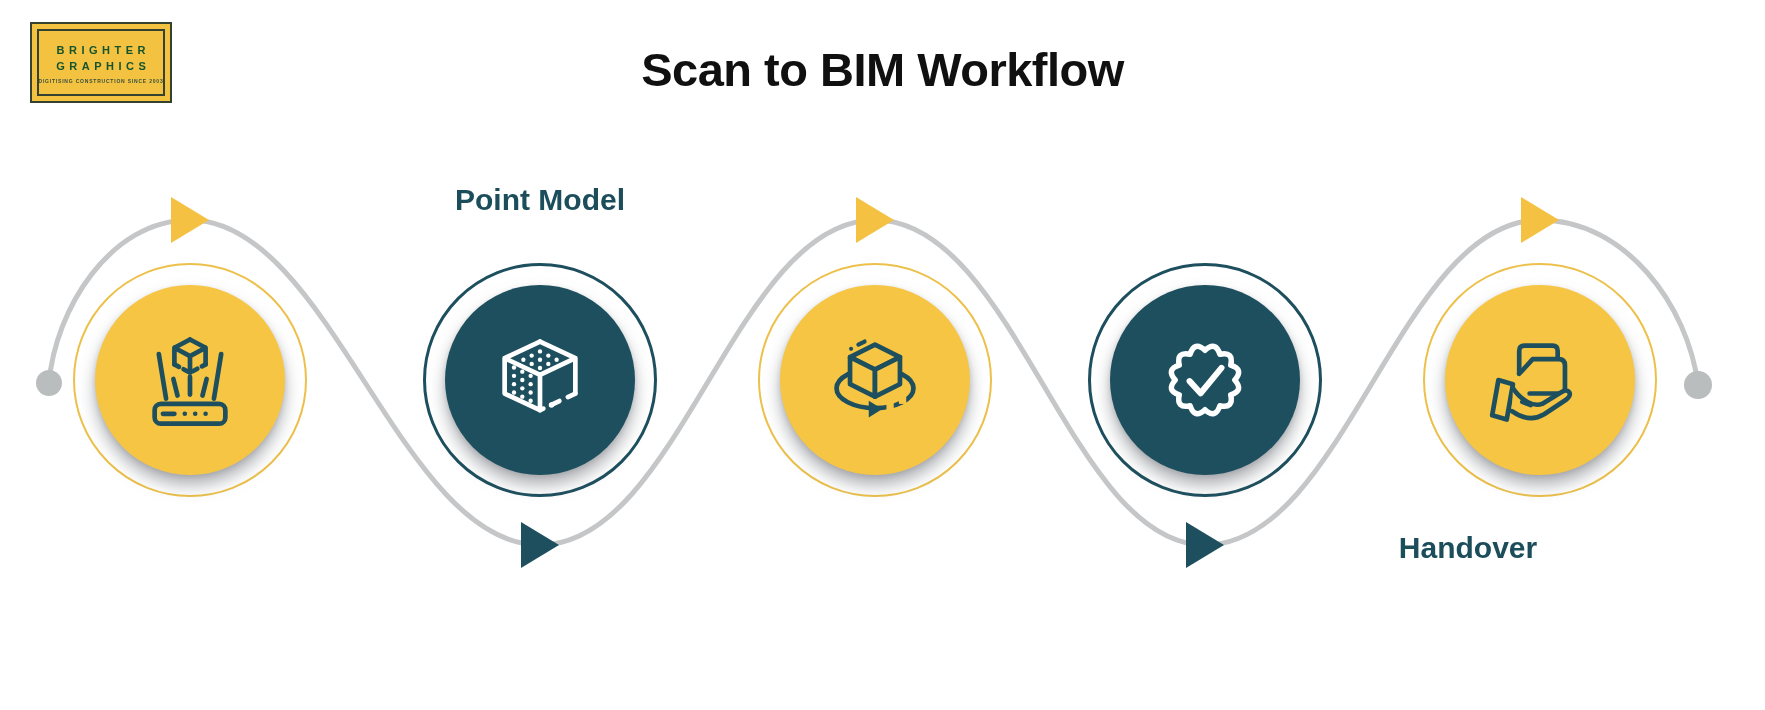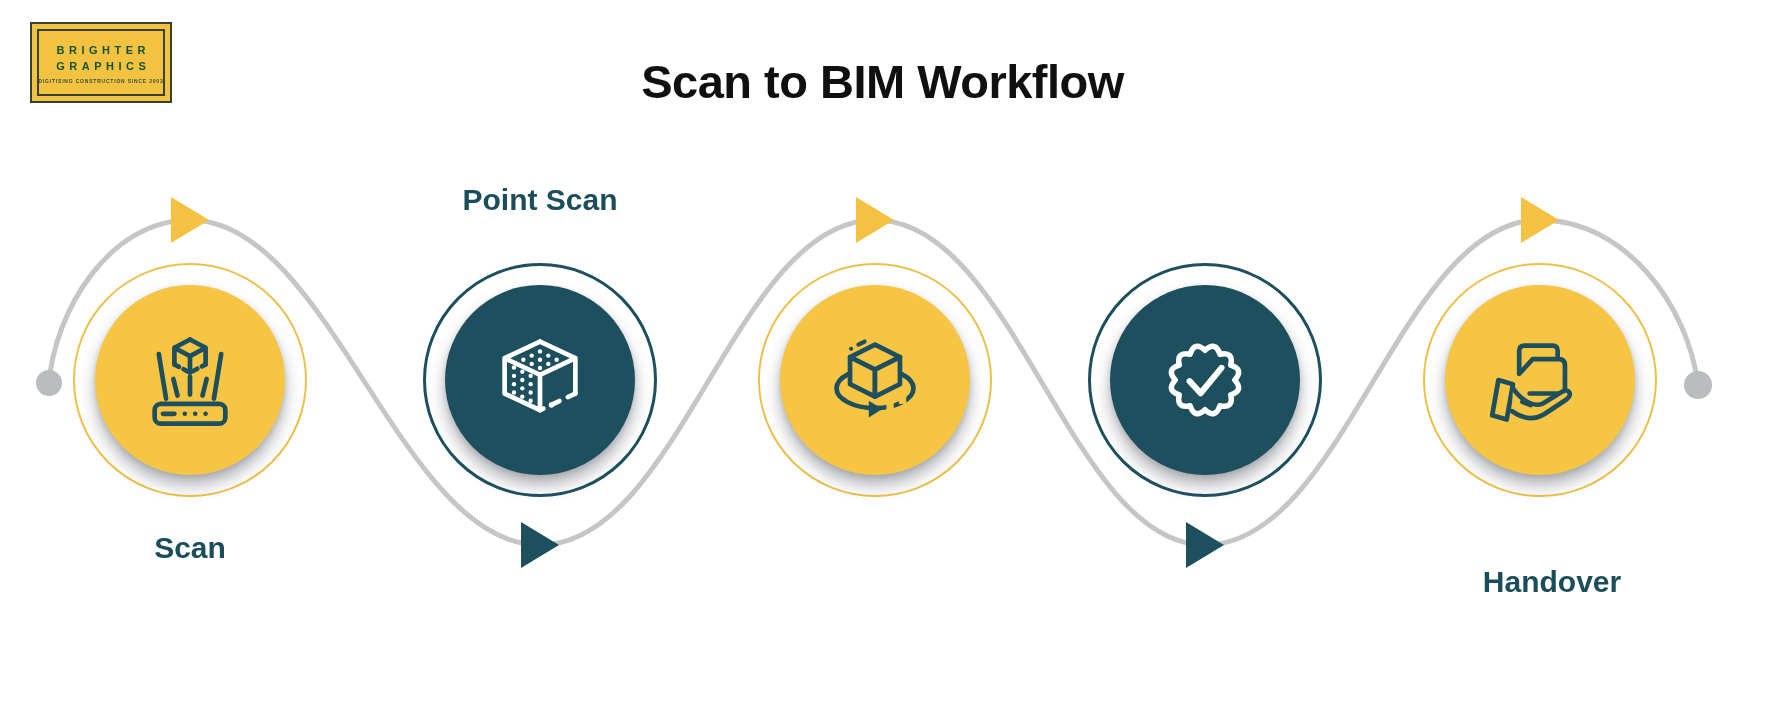--- a/index.html
+++ b/index.html
@@ -18,21 +18,21 @@
   }
   .logo-line{
     font-size:11px;font-weight:bold;letter-spacing:4.5px;color:#14532d;
     line-height:16px;white-space:nowrap;text-indent:4.5px;
   }
   .logo-tagline{
     font-size:5px;font-weight:bold;letter-spacing:0.8px;color:#3a5040;margin-top:4px;white-space:nowrap;
   }
   
   .title{
-    position:absolute;left:0;right:0;top:38px;margin:16px;text-align:center;
+    position:absolute;left:0;right:0;top:38px;margin:4px;text-align:center;
     font-size:47px;font-weight:bold;color:#101010;letter-spacing:-0.5px;
   }
   
   .flow{position:absolute;left:0;top:0;width:1765px;height:710px;}
   
   .node{
     position:absolute;top:263px;width:234px;height:234px;border-radius:50%;
     background:#ffffff;box-sizing:border-box;
   }
   .node.ring-yellow{border:2.5px solid #ECC04A;}
@@ -98,21 +98,20 @@
           <path d="M35,35 L50,43 L65,35" stroke-dasharray="5 5"></path>
         </g>
         <g fill="#1D4F5E" stroke="none">
           <circle cx="45" cy="82.5" r="2.2"></circle>
             <circle cx="55" cy="82.5" r="2.2"></circle>
             <circle cx="65" cy="82.5" r="2.2"></circle>
         </g>
       </svg>
     </div>
   </div>
-  <div class="step-label label-bottom" style="left:30px;">Scan</div>
 
   <div class="node ring-teal" style="left:423px;">
     <div class="disc teal">
       <svg width="104" height="104" viewBox="0 0 100 100">
         <g fill="none" stroke="#ffffff" stroke-width="4.5" stroke-linecap="round" stroke-linejoin="round">
           <path d="M50,13 L84,29 L84,63 M50,13 L16,29 L16,63 L50,79 M16,29 L50,45 L84,29 M50,45 L50,79"></path>
           <path d="M84,63 L50,79" stroke-dasharray="8 9"></path>
         </g>
         <g fill="#ffffff" stroke="none">
           <circle cx="61" cy="74" r="2.6"></circle>
@@ -134,21 +133,21 @@
             <circle cx="33" cy="58" r="2.1"></circle>
             <circle cx="33" cy="66" r="2.1"></circle>
           <circle cx="41" cy="46" r="2.1"></circle>
             <circle cx="41" cy="54" r="2.1"></circle>
             <circle cx="41" cy="62" r="2.1"></circle>
             <circle cx="41" cy="70" r="2.1"></circle>
         </g>
       </svg>
     </div>
   </div>
-  <div class="step-label label-top" style="left:380px;">Point Scan</div>
+  <div class="step-label label-top" style="left:380px;">Point Model</div>
 
   <div class="node ring-yellow" style="left:758px;">
     <div class="disc yellow">
       <svg width="104" height="104" viewBox="0 0 100 100">
         <ellipse cx="50" cy="58" rx="37" ry="19" fill="none" stroke="#1D4F5E" stroke-width="4.5"></ellipse>
         <g fill="#F6C544" stroke="none">
           <rect x="61" y="71" width="7" height="10"></rect>
           <rect x="73" y="63" width="7" height="10"></rect>
         </g>
         <polygon points="44,70 44,86 57,78" fill="#1D4F5E"></polygon>
@@ -181,15 +180,15 @@
         <g fill="none" stroke="#1D4F5E" stroke-width="4.5" stroke-linecap="round" stroke-linejoin="round">
           <path d="M30,44 L30,22 Q30,17 35,17 L62,17 Q67,17 67,22 L67,28"></path>
           <path d="M30,44 L43,30 L68,30 Q74,30 74,36 L74,58 Q74,63 69,63 L40,63" fill="#F6C544"></path>
           <path d="M10,50 L24,54 L18,88 L4,84 Z" fill="#F6C544"></path>
           <path d="M24,58 C32,70 44,76 52,73 L70,62 C78,57 82,64 75,69 L54,83 C44,89 33,87 23,80" fill="#F6C544"></path>
           <path d="M33,71 L41,74"></path>
         </g>
       </svg>
     </div>
   </div>
-  <div class="step-label label-bottom" style="left:1392px;margin-top:34px;">Handover</div>
+  <div class="step-label label-bottom" style="left:1308px;">Handover</div>
 
 </div>
 
 </body></html>

